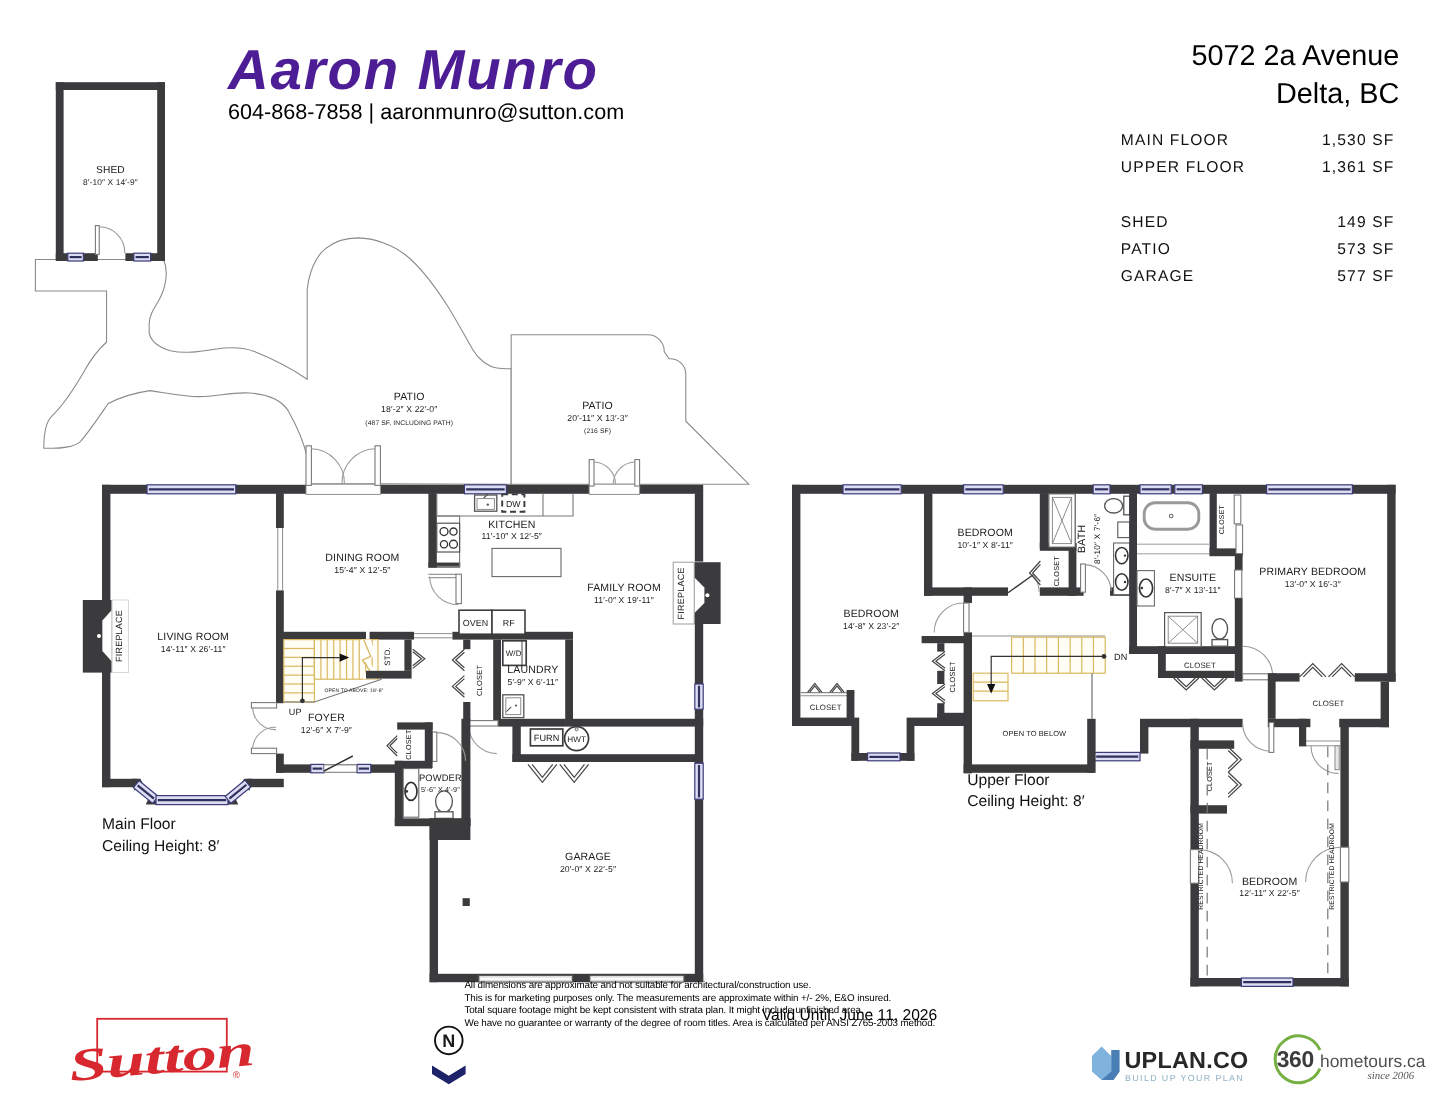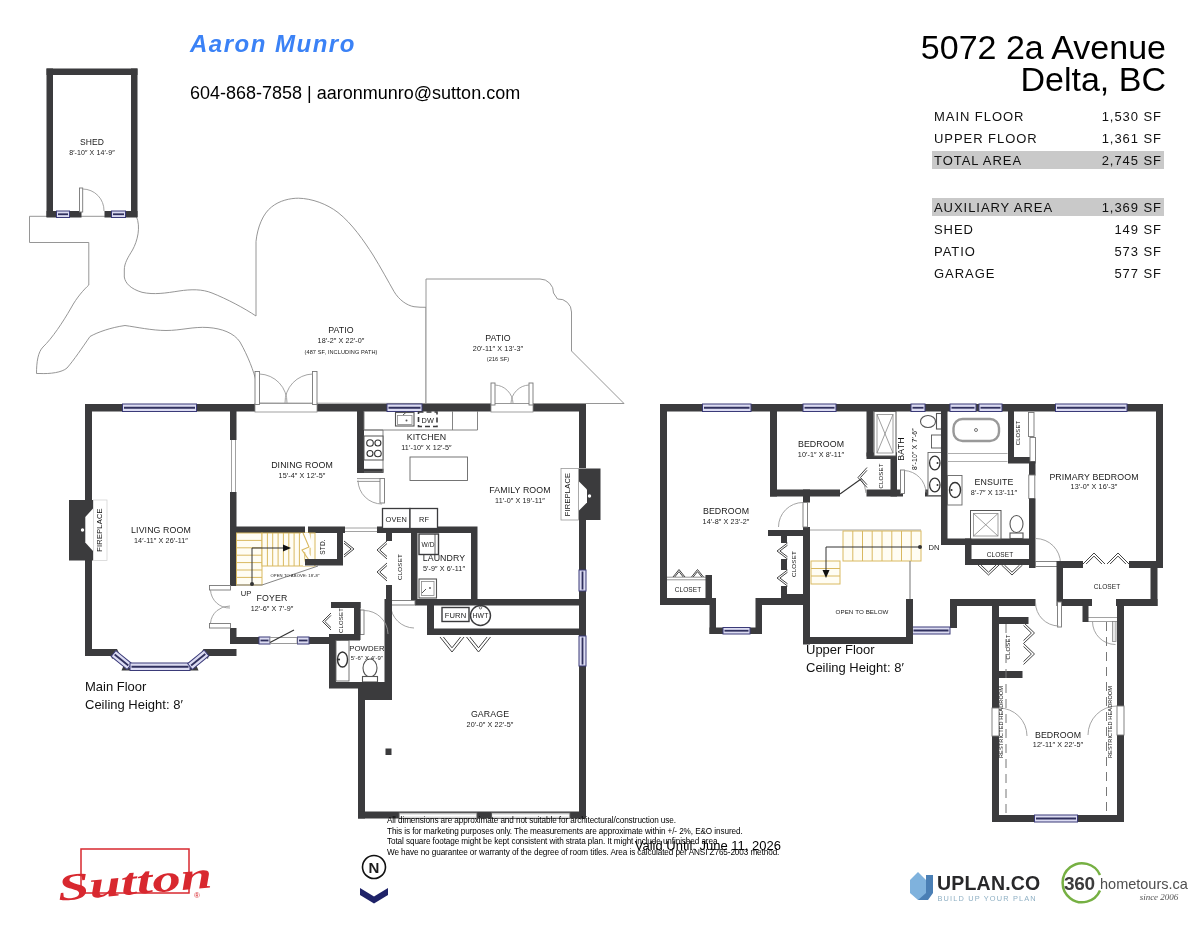--- a/index.html
+++ b/index.html
@@ -3,50 +3,42 @@
 <style>
 html,body{margin:0;padding:0;background:#fff;width:1200px;height:927px;overflow:hidden;
 font-family:"Liberation Sans",sans-serif;position:relative}
 .abs{position:absolute}
 .tbl{position:absolute;left:932px;top:105px;width:232px;font-size:13px;letter-spacing:0.95px;color:#111}
 .row{display:flex;justify-content:space-between;height:22.2px;align-items:center;padding:0 2px}
 .hl{background:linear-gradient(transparent 2.5px, #c9c9c9 2.5px, #c9c9c9 20px, transparent 20px)}
 </style></head>
 <body>
 
-<div class="abs" style="left:190px;top:30px;font-size:24px;font-weight:bold;font-style:italic;color:#3b82f6;letter-spacing:1.5px">Aaron Munro</div>
+<div class="abs" style="left:190px;top:30px;font-size:47px;font-weight:bold;font-style:italic;color:#4c1d95;letter-spacing:1.5px">Aaron Munro</div>
 
 <div class="abs" style="left:190px;top:83px;font-size:18px;color:#000">604-868-7858 | aaronmunro@sutton.com</div>
 
-<div class="abs" style="left:766px;top:31px;width:400px;text-align:right;font-size:34px;color:#000;line-height:32px">5072 2a Avenue<br>Delta, BC</div>
+<div class="abs" style="left:766px;top:31px;width:400px;text-align:right;font-size:24px;color:#000;line-height:32px">5072 2a Avenue<br>Delta, BC</div>
 
 <div class="tbl">
 
 <div class="row">
       <span>MAIN FLOOR</span>
       <span>1,530 SF</span>
     </div>
 
 <div class="row">
       <span>UPPER FLOOR</span>
       <span>1,361 SF</span>
     </div>
 
 
 
-<div class="row hl">
-      <span>TOTAL AREA</span>
-      <span>2,745 SF</span>
-    </div>
 <div style="height:24.5px"></div>
 
-<div class="row hl">
-      <span>AUXILIARY AREA</span>
-      <span>1,369 SF</span>
-    </div>
 
 <div class="row">
       <span>SHED</span>
       <span>149 SF</span>
     </div>
 
 <div class="row">
       <span>PATIO</span>
       <span>573 SF</span>
     </div>

